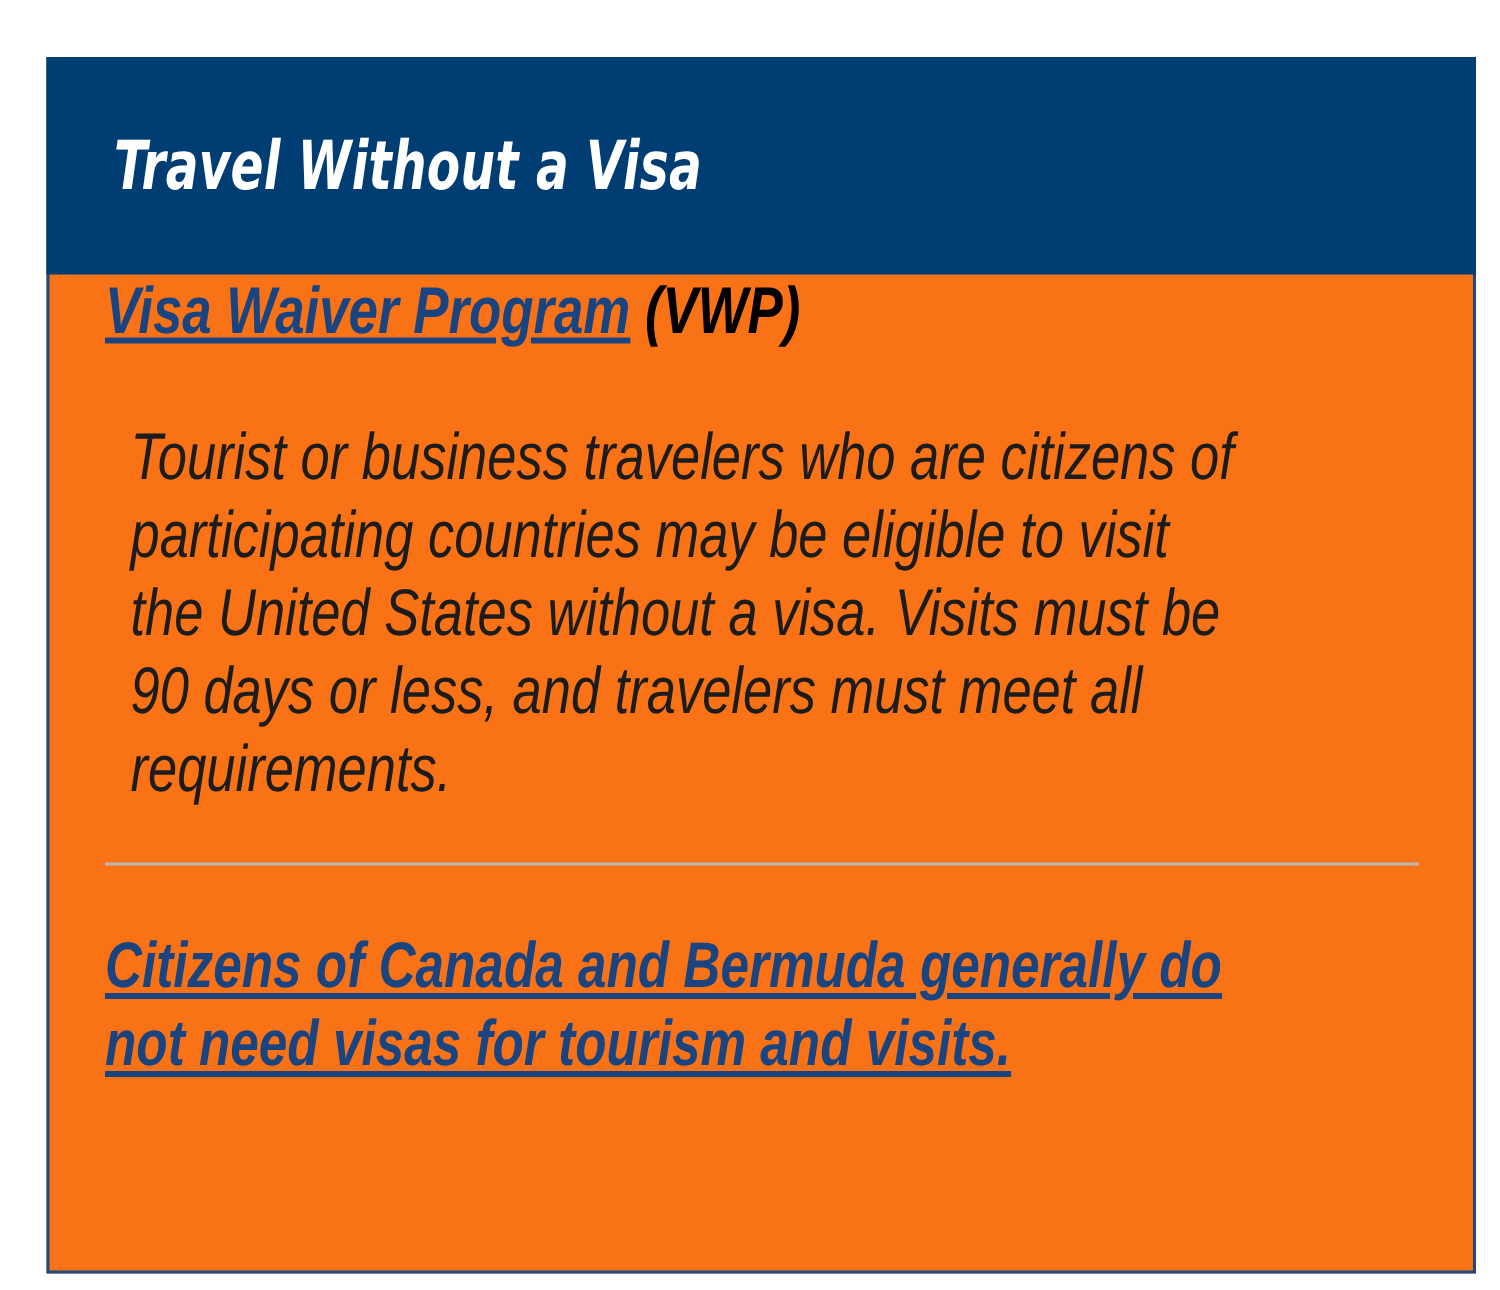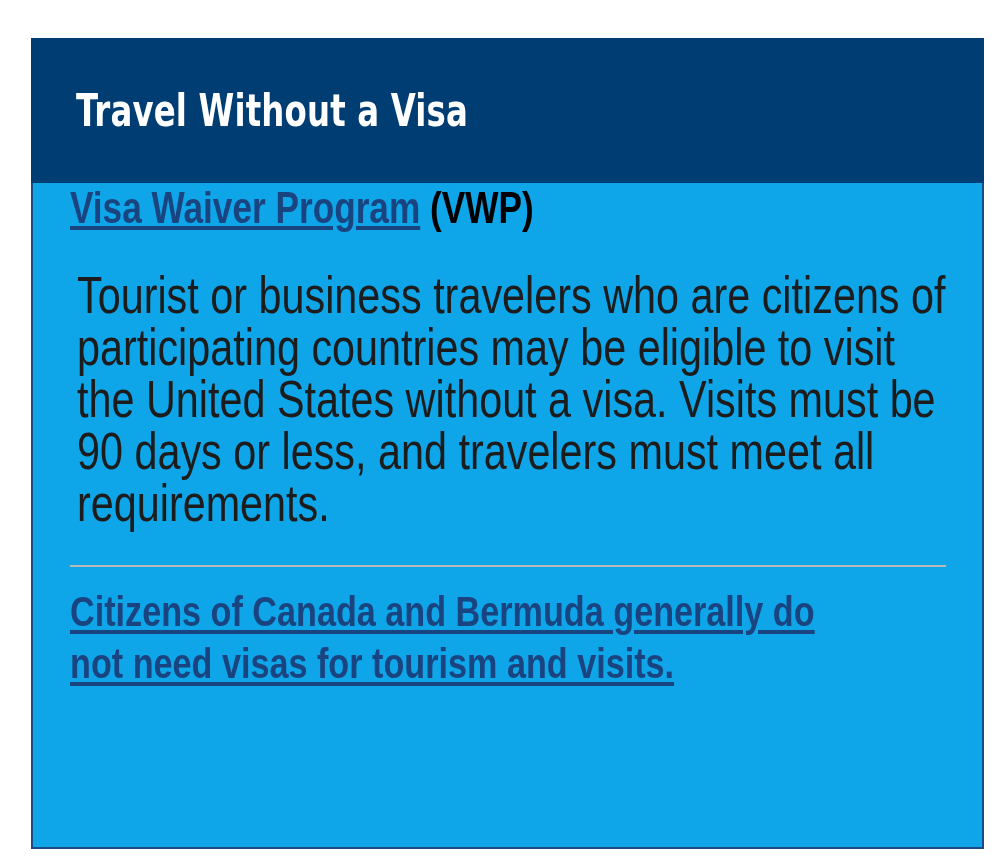--- a/index.html
+++ b/index.html
@@ -24,21 +24,22 @@
 
   
   .card {
     position: absolute;
     left: 31px;
     top: 38px;
     width: 953px;
     height: 811px;
     box-sizing: border-box;
     border: 2px solid #1b4a84;
-    background: #0ea5e9;
+    background: #f97316;
+    font-style: italic;
   }
 
   
   .card-header {
     background: #003d72;
     height: 145px;
     box-sizing: border-box;
     display: flex;
     align-items: center;
     padding: 0 0 0 45px;
@@ -82,23 +83,23 @@
     text-decoration-thickness: 4px;
     text-underline-offset: 3px;
     font-weight: bold;
   }
   .vwp-suffix {
     color: #000000;
     font-weight: bold;
   }
 
   .body-paragraph {
-    margin: 7px;
+    margin: 17px;
     padding-top: 30px;
-    font-size: 52px;
+    font-size: 44px;
     line-height: 52px;
     color: #1c1c1c;
     font-weight: normal;
   }
   .para-line {
     display: block;
     transform: scaleX(0.795);
     transform-origin: left center;
     white-space: nowrap;
   }
@@ -106,21 +107,21 @@
   .divider {
     border: 0;
     border-top: 2px solid #b9b9b9;
     margin: 36px 0 0 0;
     width: 100%;
     height: 0;
   }
 
   .bottom-link-block {
     margin: 0;
-    padding-top: 18px;
+    padding-top: 41px;
     font-size: 43px;
     line-height: 52px;
     font-weight: bold;
   }
   a.canada-link {
     color: #1a4480;
     text-decoration: none;
     font-weight: bold;
   }
   .link-line {

